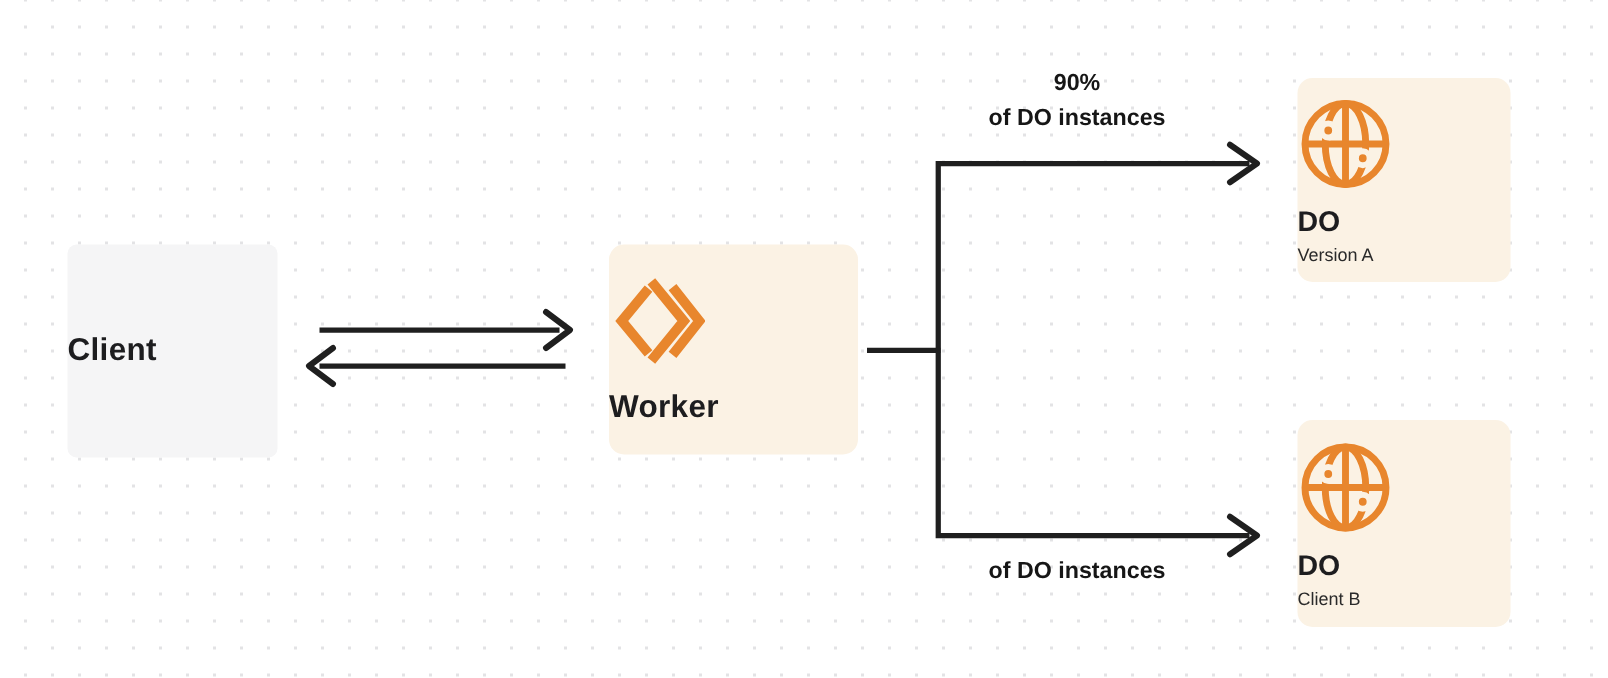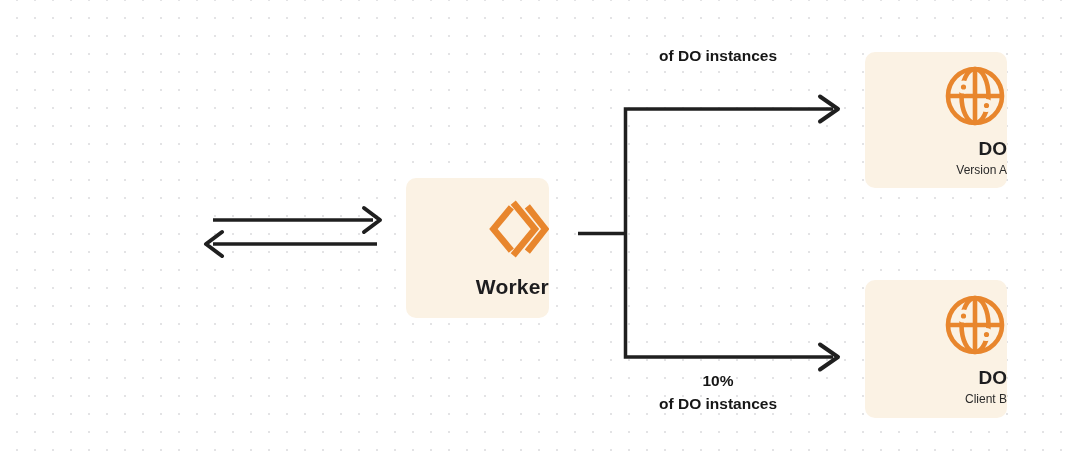--- a/index.html
+++ b/index.html
@@ -36,33 +36,33 @@
     fill: none;
     stroke: #1f1f1f;
     stroke-width: 4;
     stroke-linecap: round;
     stroke-linejoin: round;
   }
   .node {
     position: absolute;
     display: flex;
     flex-direction: column;
-    align-items: flex-end;
+    align-items: flex-start;
     justify-content: center;
     box-sizing: border-box;
   }
   .node-client {
     left: 45px; top: 163px;
     width: 140px; height: 142px;
     background: #f5f5f6;
     border-radius: 6px;
   }
   .node-worker {
-    left: 406px; top: 178px;
-    width: 143px; height: 140px;
+    left: 406px; top: 163px;
+    width: 166px; height: 140px;
     background: #fbf2e4;
     border-radius: 10px;
   }
   .node-do-a {
     left: 865px; top: 52px;
     width: 142px; height: 136px;
     background: #fbf2e4;
     border-radius: 10px;
   }
   .node-do-b {
@@ -129,20 +129,23 @@
 
     <path class="edge-line" d="M833,109 H625.5 V357 H833" stroke="#1f1f1f"></path>
     <g>
       <path class="edge-head" d="M820,96.5 L838,109 L820,121.5" stroke="#1f1f1f"></path>
     </g>
     <g>
       <path class="edge-head" d="M820,344.5 L838,357 L820,369.5" stroke="#1f1f1f"></path>
     </g>
   </svg>
 
+  <div class="node node-client">
+    <span class="node-title">Client</span>
+  </div>
 
   <div class="node node-worker">
     <svg class="worker-icon-svg" viewBox="0 0 68 68" aria-hidden="true">
       <g fill="none" stroke-width="7" stroke-linecap="butt" stroke-linejoin="miter" stroke="#e8862d">
         <path d="M28,11 L9,34 L28,57"></path>
         <path d="M30,6 L53,34 L30,62"></path>
         <path d="M45,10 L64,34 L45,58"></path>
       </g>
     </svg>
     <span class="node-title">Worker</span>
@@ -176,20 +179,20 @@
       <g stroke="#fbf2e4" stroke-width="4" fill="#e8862d">
         <circle cx="20.5" cy="23" r="4.6"></circle>
         <circle cx="43.5" cy="41.5" r="4.6"></circle>
       </g>
     </svg>
     <span class="do-title">DO</span>
     <span class="do-subtitle">Client B</span>
   </div>
 
   <div class="split-label split-label-top">
+    <div>90%</div>
     <div>of DO instances</div>
   </div>
   <div class="split-label split-label-bottom">
-    <div>10%</div>
     <div>of DO instances</div>
   </div>
 
 </div>
 
 </body></html>

